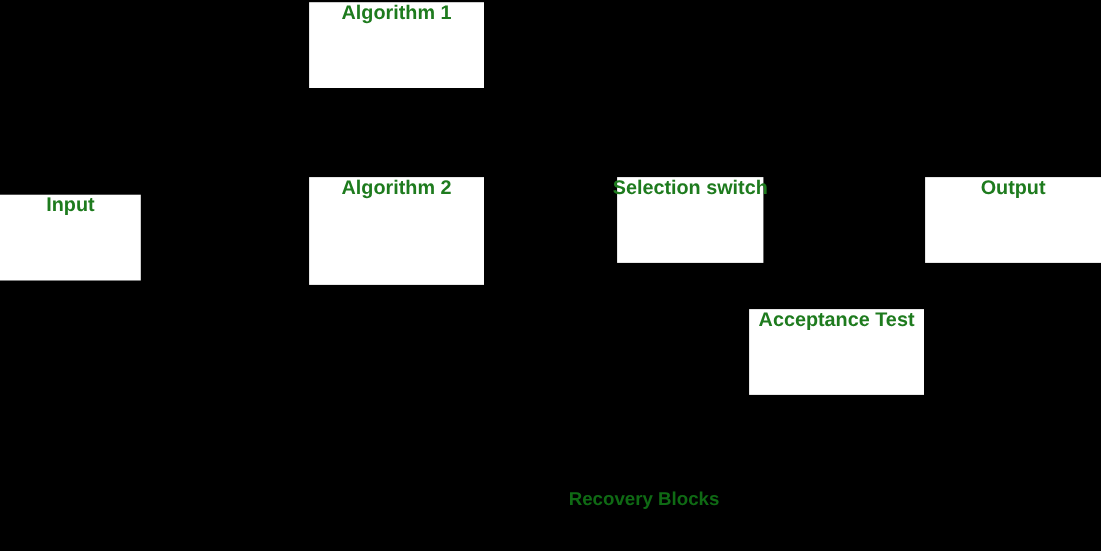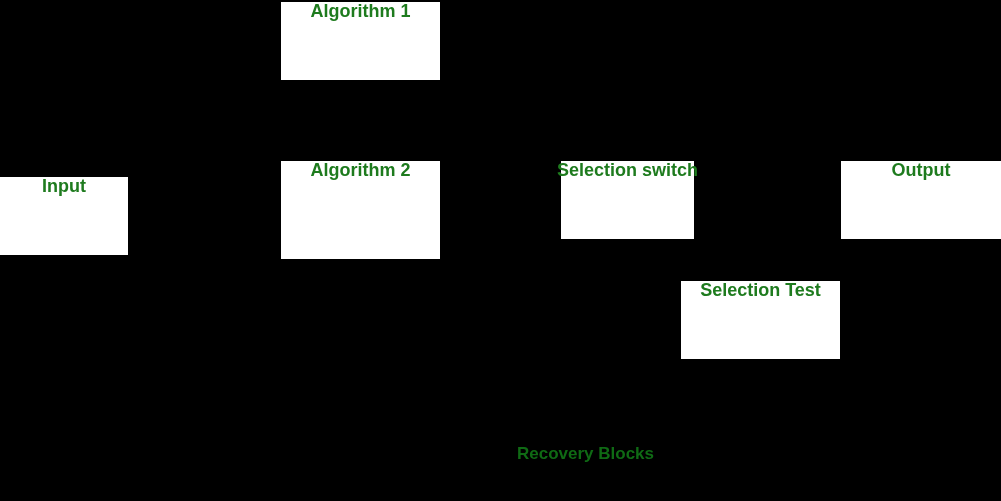--- a/index.html
+++ b/index.html
@@ -71,18 +71,18 @@
   <div class="node pos-selection-switch">
     <span>Selection switch</span>
   </div>
 
   <div class="node pos-output">
     <span>Output</span>
   </div>
 
 
   <div class="node pos-acceptance-test">
-    <span>Selection Test</span>
+    <span>Acceptance Test</span>
   </div>
 
   <div class="caption">Recovery Blocks</div>
 
 </div>
 
 </body></html>

